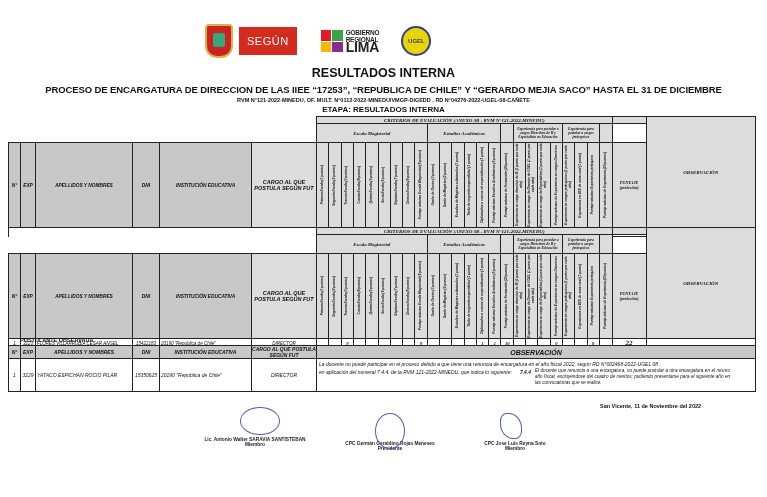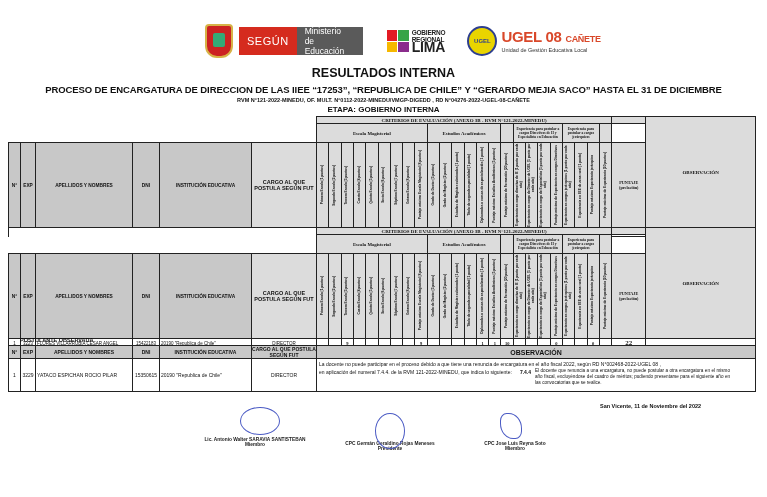--- a/index.html
+++ b/index.html
@@ -19,21 +19,21 @@
   .ugel-text { margin-left: 4px; }
   .ugel-title { color: #d9482a; font-weight: bold; font-size: 15px; line-height: 15px; letter-spacing: -.3px; }
   .ugel-title small { font-size: 9px; }
   .ugel-sub { font-size: 5.5px; color: #333; }
 
   .t-main { position: absolute; top: 66px; left: 0; width: 767px; text-align: center; font-size: 12.5px; font-weight: bold; }
   .t-process { position: absolute; top: 84px; left: 0; width: 767px; text-align: center; font-size: 9.5px; font-weight: bold; letter-spacing: -.1px; }
   .t-rvm { position: absolute; top: 97px; left: 0; width: 767px; text-align: center; font-size: 5.5px; font-weight: bold; }
   .t-etapa { position: absolute; top: 105px; left: 0; width: 767px; text-align: center; font-size: 8px; font-weight: bold; }
 
-  table.grid { position: absolute; border-collapse: collapse; table-layout: fixed; font-size: 4.5px; }
+  table.grid { position: absolute; border-collapse: collapse; table-layout: fixed; font-size: 4.5px; font-style: italic; }
   table.grid td { border: 0.8px solid #222; padding: 0; text-align: center; vertical-align: middle; overflow: hidden; }
   .g { background: #c8c8c8; }
   .lg { background: #dcdcdc; }
   .hd { font-weight: bold; font-size: 4.8px; }
   .serif { font-family: "Liberation Serif", serif; }
   .vt { writing-mode: vertical-rl; transform: rotate(180deg); font-size: 3.2px; line-height: 3.6px; font-weight: bold; white-space: normal; max-height: 84px; margin: 0 auto; }
   .cell-l { text-align: left !important; padding-left: 1px !important; }
   .crit-title { font-weight: bold; font-size: 5px; }
   .punt { font-weight: bold; font-size: 4.2px; line-height: 5px; }
   .score { font-size: 7px; font-weight: bold; }
@@ -49,46 +49,38 @@
   .date { position: absolute; top: 403px; left: 600px; font-size: 5.5px; font-weight: bold; }
   .sig { position: absolute; text-align: center; font-size: 4.8px; font-weight: bold; color: #222; }
   .sig .stroke { position: absolute; border: 1px solid #4b5bc4; border-radius: 50%; }
 </style>
 </head>
 <body>
 
 <div class="logos">
   <div class="escudo"></div>
   <div class="peru-box">SEGÚN</div>
-  <div class="minedu-box">
-    <span>Ministerio</span>
-    <span>de Educación</span>
-  </div>
   <div class="gob-icon">
       <span></span>
       <span></span>
       <span></span>
       <span></span>
     </div>
   <div class="gob-text">
     <div>GOBIERNO</div>
     <div>REGIONAL</div>
     <div class="lima">LIMA</div>
   </div>
   <div class="ugel-seal">UGEL</div>
-  <div class="ugel-text">
-    <div class="ugel-title"><span>UGEL 08</span> <small>CAÑETE</small></div>
-    <div class="ugel-sub">Unidad de Gestión Educativa Local</div>
-  </div>
 </div>
 
 <div class="t-main">RESULTADOS INTERNA</div>
 <div class="t-process">PROCESO DE ENCARGATURA DE DIRECCION DE LAS IIEE “17253”, “REPUBLICA DE CHILE” Y “GERARDO MEJIA SACO” HASTA EL 31 DE DICIEMBRE</div>
 <div class="t-rvm">RVM N°121-2022-MINEDU, OF. MULT. N°0112-2022-MINEDU/VMGP-DIGEDD , RD N°04276-2022-UGEL-08-CAÑETE</div>
-<div class="t-etapa">ETAPA: GOBIERNO INTERNA</div>
+<div class="t-etapa">ETAPA: RESULTADOS INTERNA</div>
 
 <div id="tables-host">
     <table class="grid" style="top: 116px; left: 8px; width: 748px;">
       <colgroup>
         <col style="width:12px">
         <col style="width:15px">
         <col style="width:97px">
         <col style="width:27px">
         <col style="width:92px">
         <col style="width:65px">

